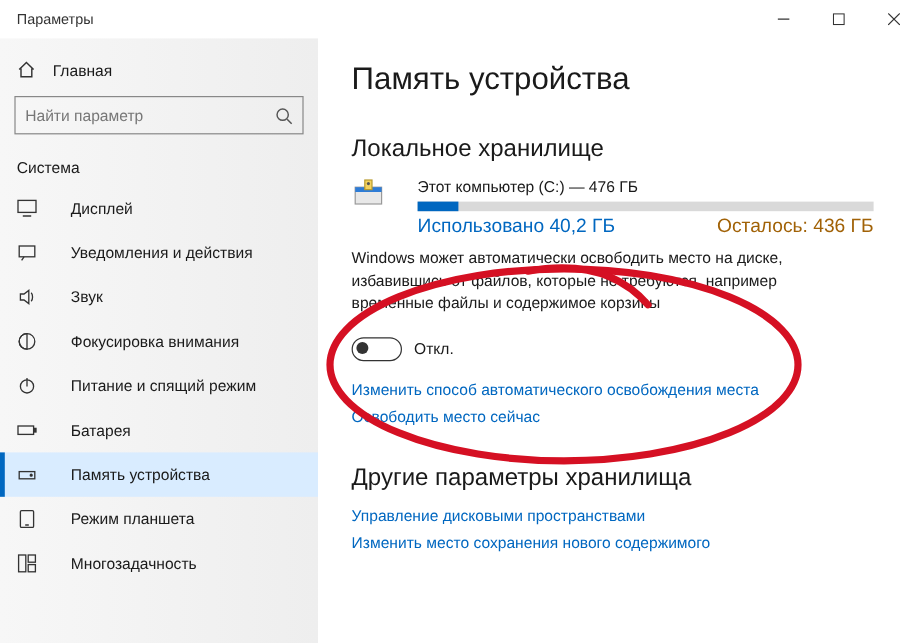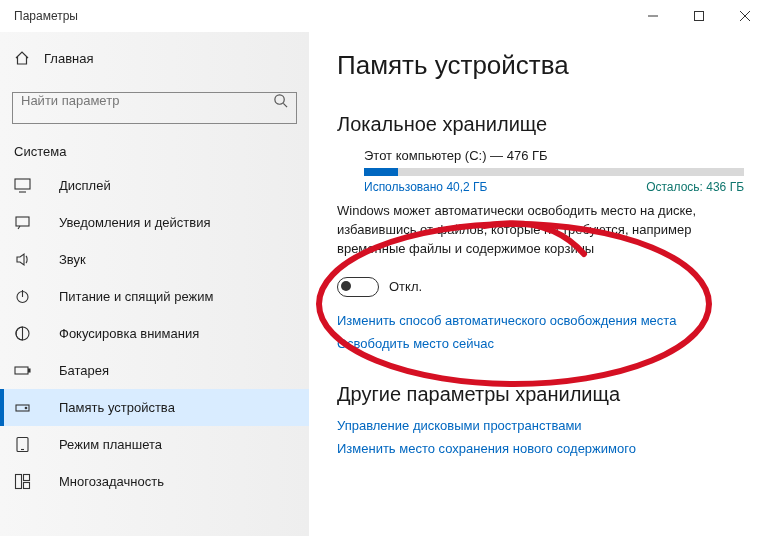--- a/index.html
+++ b/index.html
@@ -2,44 +2,44 @@
 <html><head>
 <meta charset="utf-8">
 <style>
 html,body{margin:0;padding:0;font-family:"Segoe UI",Arial,sans-serif;font-size:13px;color:#1a1a1a;background:#fff;width:768px;height:536px;overflow:hidden}
 .window{display:flex;flex-direction:column;height:100%}
 .titlebar{height:32px;display:flex;align-items:center;padding-left:14px;font-size:12px;color:#333}
 .titlebar .title-controls{margin-left:auto;display:flex}
 .tc-btn{width:46px;height:32px;display:flex;align-items:center;justify-content:center;color:#333}
 .tc-btn svg{width:10px;height:10px}
 .body{flex:1;display:flex;min-height:0}
-.sidebar{width:309px;background:linear-gradient(to right,#f7f7f7,#eeeeee);padding-top:8px;display:flex;flex-direction:column;position:relative}
+.sidebar{width:265px;background:linear-gradient(to right,#f7f7f7,#eeeeee);padding-top:8px;display:flex;flex-direction:column;position:relative}
 .home{display:flex;align-items:center;padding:10px 14px;gap:14px}
 .home svg{width:16px;height:16px}
-.search{margin:16px 12px 14px;border:1px solid #888;height:30px;display:flex;padding:0 8px;color:#777;background:transparent}
+.search{margin:4px 12px 14px;border:1px solid #888;height:30px;display:flex;align-items:center;padding:0 8px;color:#777;background:transparent}
 .search span{flex:1;font-size:13px}
 .search svg{width:15px;height:15px;stroke:#555}
 .section-label{padding:6px 14px 8px;font-weight:400;font-size:13px}
 .nav{list-style:none;margin:0;padding:0;flex:1;overflow:hidden}
 .nav li{display:flex;align-items:center;gap:28px;padding:10px 14px;font-size:13px;position:relative}
 .nav li.active{background:#d9ecff}
 .nav li.active::before{content:"";position:absolute;left:0;top:0;bottom:0;width:4px;background:#0067c0}
 .nav svg{width:17px;height:17px;flex-shrink:0}
 .content{flex:1;padding:18px 28px 0 28px;overflow:hidden;position:relative}
 h1{font-weight:400;font-size:26px;margin:0 0 20px}
 h2{font-weight:400;font-size:20px;margin:32px 0 12px}
 .disk{display:flex;gap:27px;align-items:flex-start}
 .disk-icon{width:28px;height:28px}
 .disk-info{flex:1}
 .disk-title{font-size:13px;margin-bottom:5px}
 .bar{height:8px;background:#d9d9d9;width:380px;position:relative;margin-bottom:4px}
 .bar-fill{position:absolute;left:0;top:0;bottom:0;width:9%;background:#0067c0}
-.disk-stats{display:flex;width:380px;font-size:12px}
+.disk-stats{display:flex;width:380px;font-size:16px}
 .disk-stats .used{color:#0067c0}
-.disk-stats .free{margin-left:auto;color:#0f766e}
+.disk-stats .free{margin-left:auto;color:#a16207}
 .desc{font-size:13px;line-height:1.45;max-width:420px;margin:8px 0 12px}
 .toggle{display:flex;align-items:center;gap:10px;margin:18px 0 16px}
 .switch{width:40px;height:18px;border:1px solid #333;border-radius:10px;position:relative;background:#fff}
 .knob{width:10px;height:10px;background:#333;border-radius:50%;position:absolute;left:3px;top:3px}
 .link{color:#0067c0;font-size:13px;margin:8px 0;display:block}
 .annot{position:absolute;pointer-events:none}
 .annot svg{overflow:visible}
 </style>
 </head>
 <body>
@@ -100,31 +100,31 @@
           </li>
         <li>
             <svg viewBox="0 0 17 17" fill="none" stroke="#333" stroke-width="1.1">
               <path d="M3 6v5h3l4 3V3L6 6z"></path>
               <path d="M12 5c1.5 1.5 1.5 5.5 0 7"></path>
             </svg>
             <span>Звук</span>
           </li>
         <li>
             <svg viewBox="0 0 17 17" fill="none" stroke="#333" stroke-width="1.1">
+              <path d="M8.5 2a6.5 6.5 0 1 0 0 13V2z"></path>
+              <circle cx="8.5" cy="8.5" r="6.5"></circle>
+            </svg>
+            <span>Фокусировка внимания</span>
+          </li>
+        <li>
+            <svg viewBox="0 0 17 17" fill="none" stroke="#333" stroke-width="1.1">
               <circle cx="8.5" cy="9" r="5.5"></circle>
               <line x1="8.5" y1="2" x2="8.5" y2="9"></line>
             </svg>
             <span>Питание и спящий режим</span>
-          </li>
-        <li>
-            <svg viewBox="0 0 17 17" fill="none" stroke="#333" stroke-width="1.1">
-              <path d="M8.5 2a6.5 6.5 0 1 0 0 13V2z"></path>
-              <circle cx="8.5" cy="8.5" r="6.5"></circle>
-            </svg>
-            <span>Фокусировка внимания</span>
           </li>
         <li>
             <svg viewBox="0 0 17 17" fill="none" stroke="#333" stroke-width="1.1">
               <rect x="1" y="5" width="13" height="7"></rect>
               <rect x="14.5" y="7" width="1.5" height="3" fill="#333"></rect>
             </svg>
             <span>Батарея</span>
           </li>
         <li class="active">
             <svg viewBox="0 0 17 17" fill="none" stroke="#333" stroke-width="1.1">

